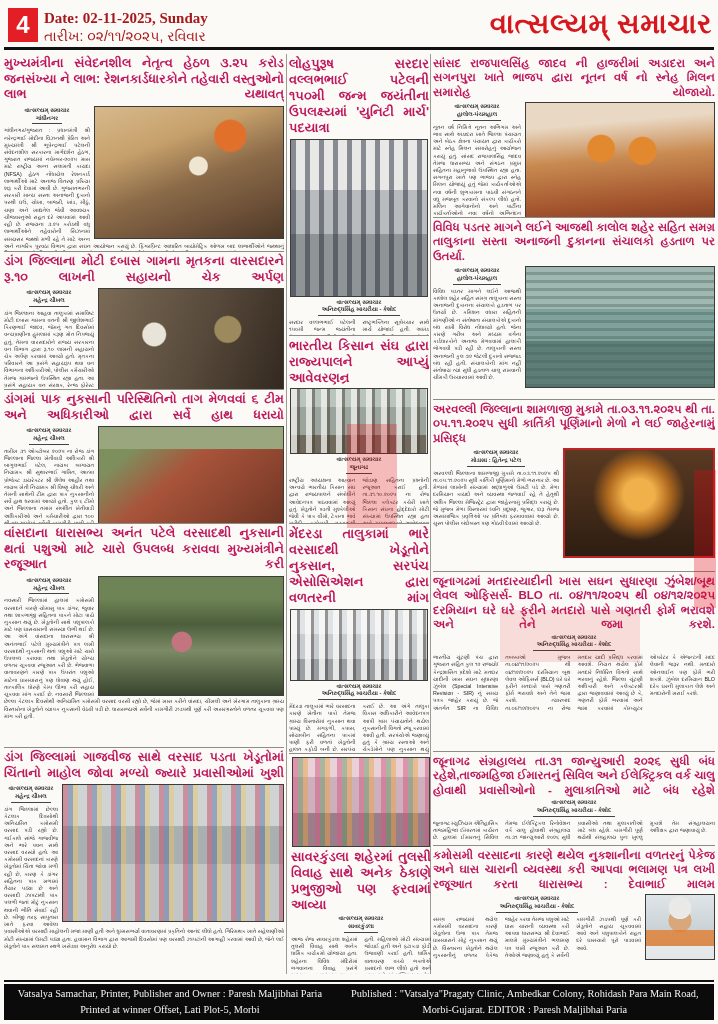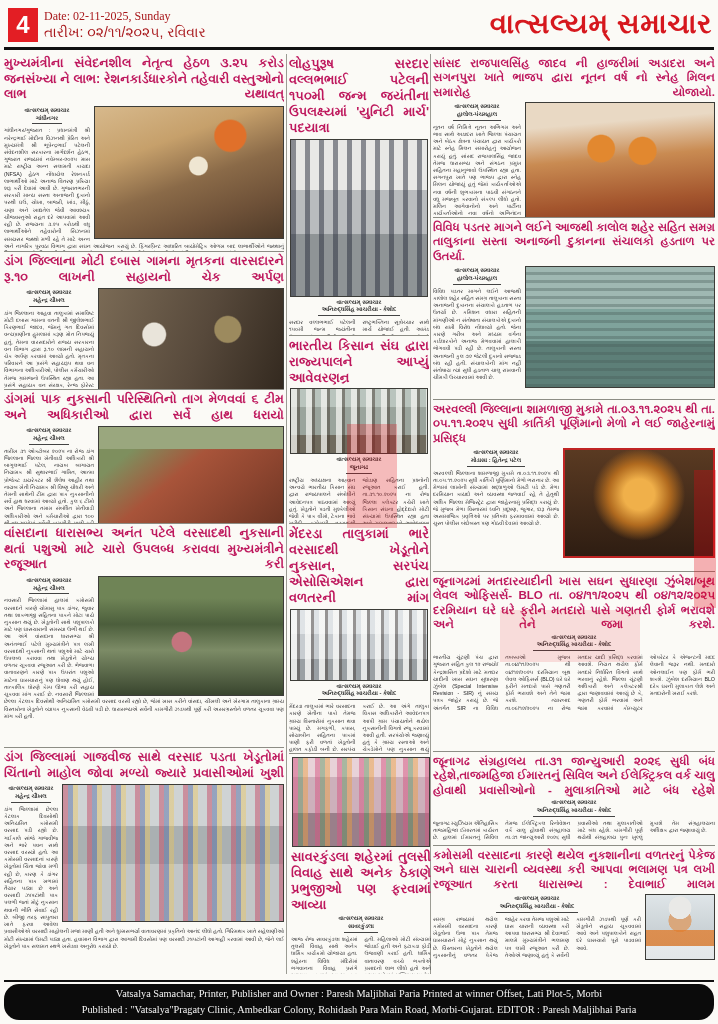--- a/index.html
+++ b/index.html
@@ -3,21 +3,21 @@
 <meta charset="utf-8">
 <style>
   html,body{margin:0;padding:0;}
   body{width:718px;height:1024px;position:relative;background:#fbfaf6;
        font-family:"Liberation Sans",sans-serif;overflow:hidden;}
   .abs{position:absolute;}
   
   .pgnum{left:8px;top:8px;width:30px;height:34px;background:#e31e24;color:#fff;
          font-weight:bold;font-size:24px;display:flex;align-items:center;justify-content:center;}
   .dates{left:44px;top:9px;color:#a8171b;line-height:1.25;}
-  .date-en{font-family:"Liberation Serif",serif;font-weight:normal;font-size:12px;}
+  .date-en{font-family:"Liberation Serif",serif;font-weight:bold;font-size:15px;}
   .date-gu{font-weight:normal;font-size:14px;}
   .masthead{right:6px;top:8px;color:#d6181e;font-weight:bold;font-size:28px;letter-spacing:.5px;}
   .toprule{left:4px;top:47px;width:710px;height:3px;background:#111;}
   
   .vrule{top:54px;width:1px;height:920px;background:#9b9b93;}
   .v1{left:286px;} .v2{left:430px;}
   .footrule{left:4px;top:980px;width:710px;height:2px;background:#111;}
   
   .art{position:absolute;overflow:hidden;border-bottom:1px solid #8d8d85;padding-top:2px;box-sizing:border-box;}
   .nobb{border-bottom:none;}
@@ -100,21 +100,21 @@
   .a13{left:433px;top:752px;width:282px;height:94px;}
   .a14{left:433px;top:846px;width:282px;height:128px;}
   
   .wm{pointer-events:none;}
   .wm1{left:347px;top:424px;width:50px;height:104px;background:rgba(227,6,19,.26);}
   .wm2{left:694px;top:470px;width:22px;height:138px;background:rgba(227,6,19,.30);}
   .wm3{left:500px;top:610px;width:140px;height:52px;background:rgba(227,6,19,.12);}
   
   .footer{left:4px;top:984px;width:710px;height:36px;background:#0b0b0b;color:#f4f4f4;
           font-family:"Liberation Serif",serif;font-size:10.3px;line-height:1.6;
-          display:flex;flex-direction:column;align-items:center;justify-content:center;text-align:center;border-radius:15px;}
+          display:flex;flex-direction:row;align-items:center;justify-content:center;text-align:center;}
 </style>
 </head>
 <body>
 
 <div class="abs pgnum">4</div>
 <div class="abs dates">
   <div class="date-en">Date: 02-11-2025, Sunday</div>
   <div class="date-gu">તારીખ: ૦૨/૧૧/૨૦૨૫, રવિવાર</div>
 </div>
 <div class="abs masthead">વાત્સલ્યમ્ સમાચાર</div>

